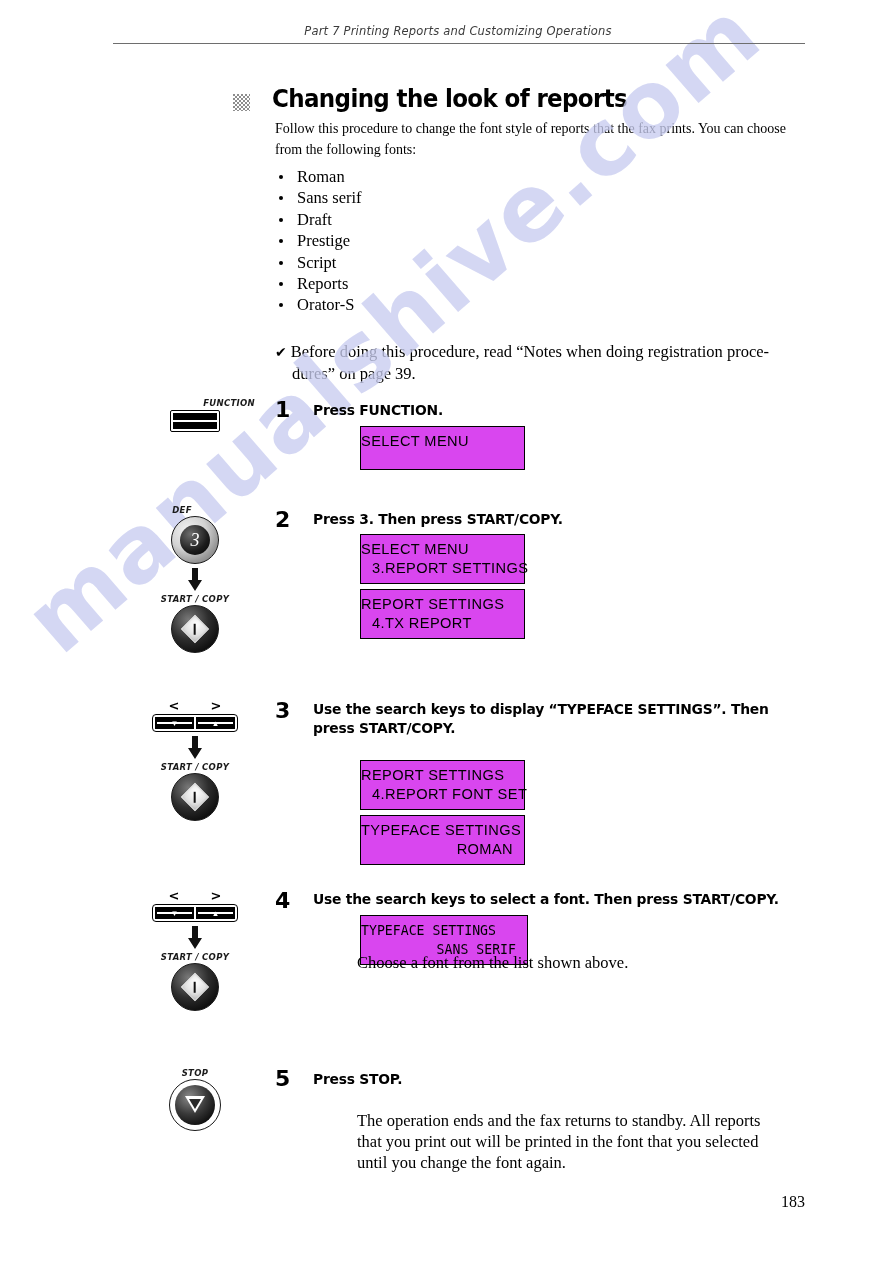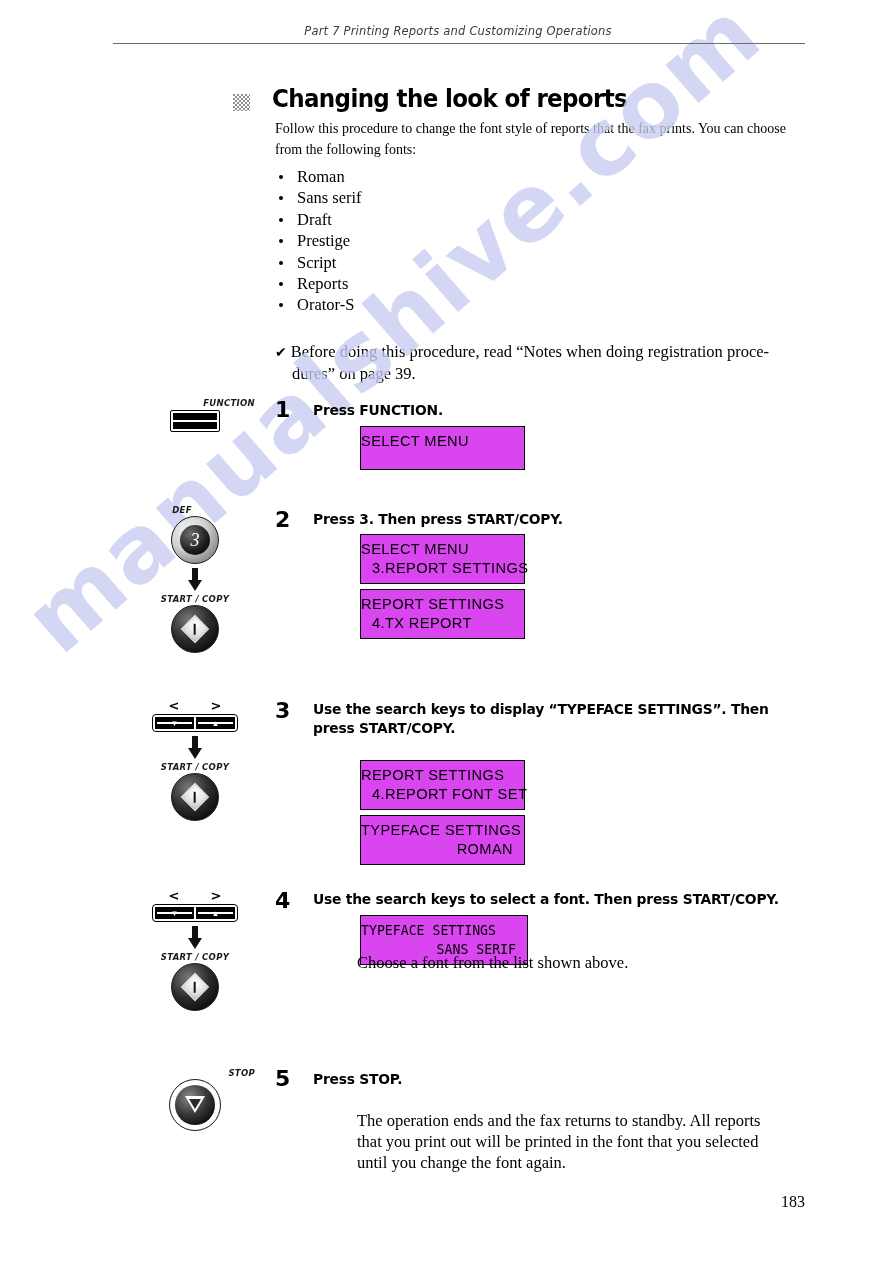--- a/index.html
+++ b/index.html
@@ -554,21 +554,21 @@
         </div>
       </div>
       <div class="step-num" style="left: 275px; top: 890px;">4</div>
       <div class="step-text" style="left: 313px; top: 889px; width: 510px;">Use the search keys to select a font. Then press START/COPY.</div>
       <div class="lcd degraded" style="left: 360px; top: 915px; width: 168px;">
         <div class="lcd-line">TYPEFACE SETTINGS</div>
         <div class="lcd-line right">SANS SERIF</div>
       </div>
       <div class="step-body" style="left: 357px; top: 952px; width: 420px;">Choose a font from the list shown above.</div>
       <div class="keycol" style="left: 135px; top: 1068px;">
-        <div style="width: 120px; text-align: right;">
+        <div style="width: 120px; text-align: center;">
           <div class="key-caption">STOP</div>
           <div class="stop-outer">
             <div class="stop-inner">
               <div class="stop-triangle"></div>
             </div>
           </div>
         </div>
       </div>
       <div class="step-num" style="left: 275px; top: 1068px;">5</div>
       <div class="step-text" style="left: 313px; top: 1069px; width: 510px;">Press STOP.</div>

